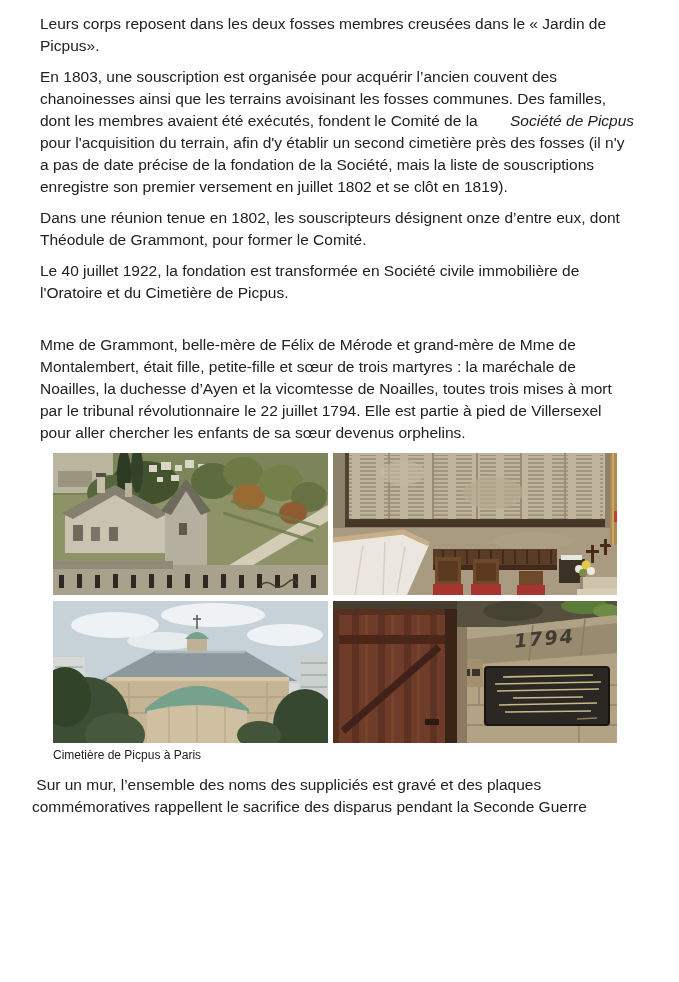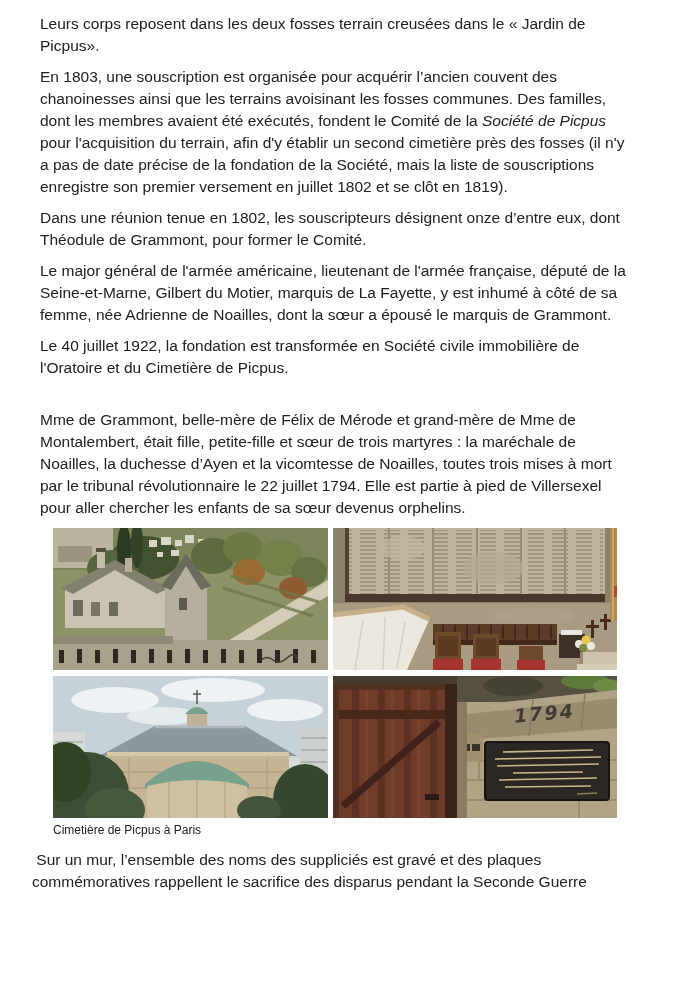--- a/index.html
+++ b/index.html
@@ -20,21 +20,21 @@
     font-size: 15.5px;
     line-height: 22px;
     white-space: pre-wrap;
   }
   .article p.gap-before { margin-top: 30px; }
   .article p.last {
     margin-left: -8px;
     margin-top: 12px;
     margin-bottom: 16px;
   }
-  .ital { font-style: italic; }
+  .ital { font-style: italic; margin-left: 28px; }
   figure.gallery {
     margin: 0 0 0 13px;
     width: 564px;
   }
   .grid {
     display: grid;
     grid-template-columns: 275px 284px;
     grid-template-rows: 142px 142px;
     column-gap: 5px;
     row-gap: 6px;
@@ -45,33 +45,30 @@
     text-align: left;
     font-size: 12px;
     line-height: 14px;
     color: #202122;
   }
 </style>
 </head>
 <body>
 
 <main class="article">
-  <p>Leurs corps reposent dans les deux fosses terrain creusées dans le « Jardin de
+  <p>Leurs corps reposent dans les deux fosses membres creusées dans le « Jardin de
 Picpus».</p>
   <p><span>En 1803, une souscription est organisée pour acquérir l’ancien couvent des
 chanoinesses ainsi que les terrains avoisinant les fosses communes. Des familles,
 dont les membres avaient été exécutés, fondent le Comité de la </span><span class="ital">Société de Picpus</span><span>
 pour l'acquisition du terrain, afin d'y établir un second cimetière près des fosses (il n'y
 a pas de date précise de la fondation de la Société, mais la liste de souscriptions
 enregistre son premier versement en juillet 1802 et se clôt en 1819).</span></p>
   <p>Dans une réunion tenue en 1802, les souscripteurs désignent onze d’entre eux, dont
 Théodule de Grammont, pour former le Comité.</p>
-  <p>Le major général de l'armée américaine, lieutenant de l'armée française, député de la
-Seine-et-Marne, Gilbert du Motier, marquis de La Fayette, y est inhumé à côté de sa
-femme, née Adrienne de Noailles, dont la sœur a épousé le marquis de Grammont.</p>
   <p>Le 40 juillet 1922, la fondation est transformée en Société civile immobilière de
 l'Oratoire et du Cimetière de Picpus.</p>
   <p class="gap-before">Mme de Grammont, belle-mère de Félix de Mérode et grand-mère de Mme de
 Montalembert, était fille, petite-fille et sœur de trois martyres : la maréchale de
 Noailles, la duchesse d’Ayen et la vicomtesse de Noailles, toutes trois mises à mort
 par le tribunal révolutionnaire le 22 juillet 1794. Elle est partie à pied de Villersexel
 pour aller chercher les enfants de sa sœur devenus orphelins.</p>
 
   <figure class="gallery">
     <div class="grid">

